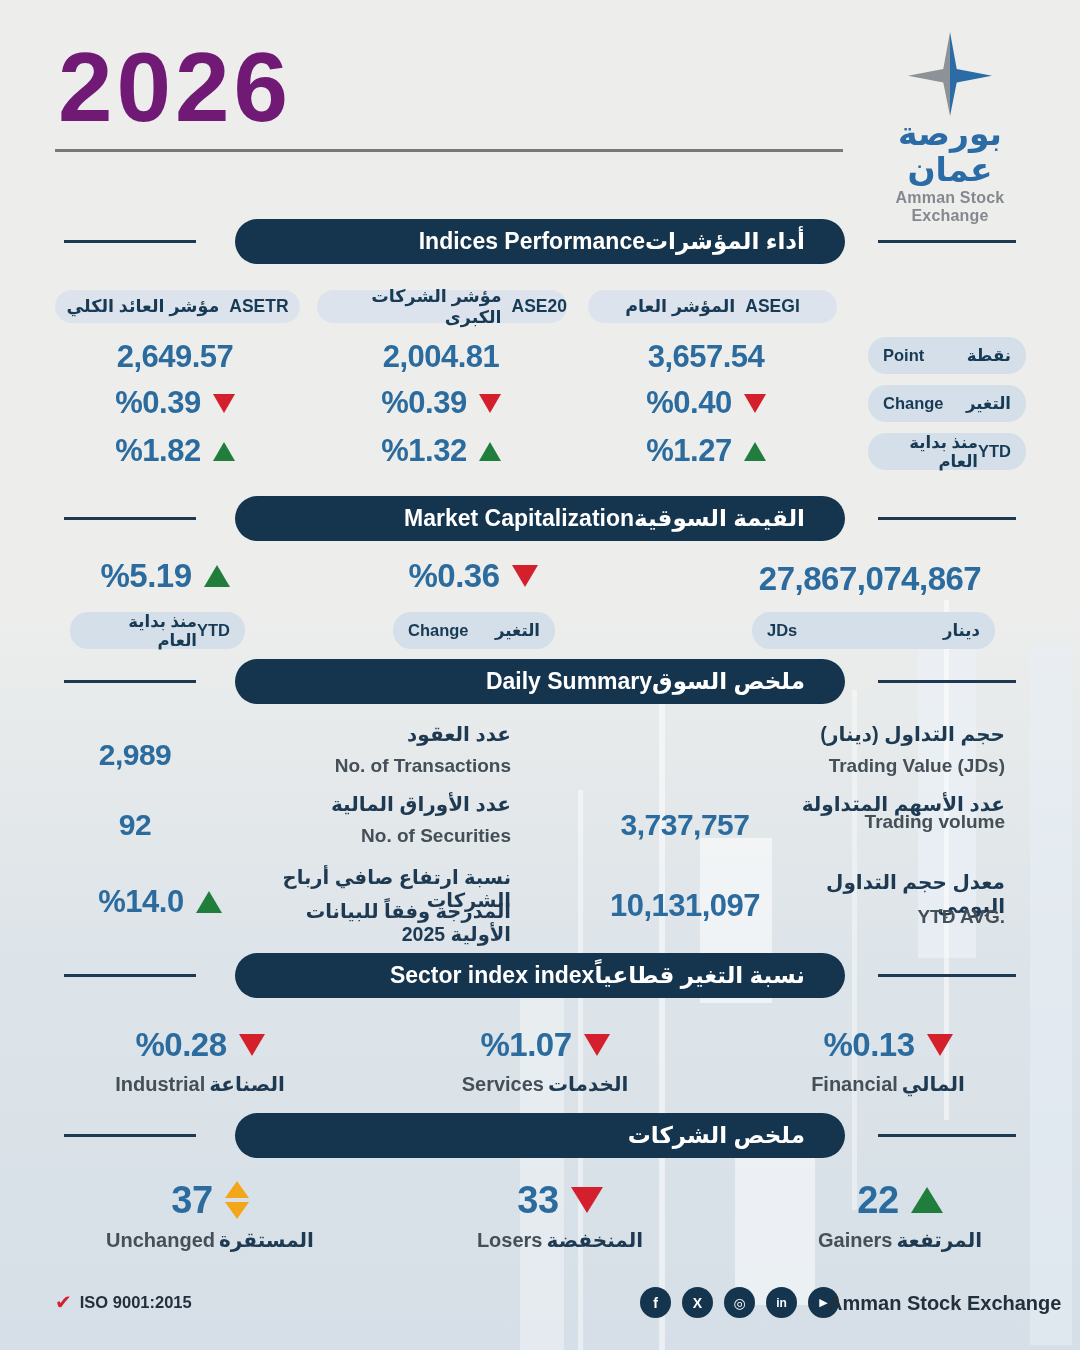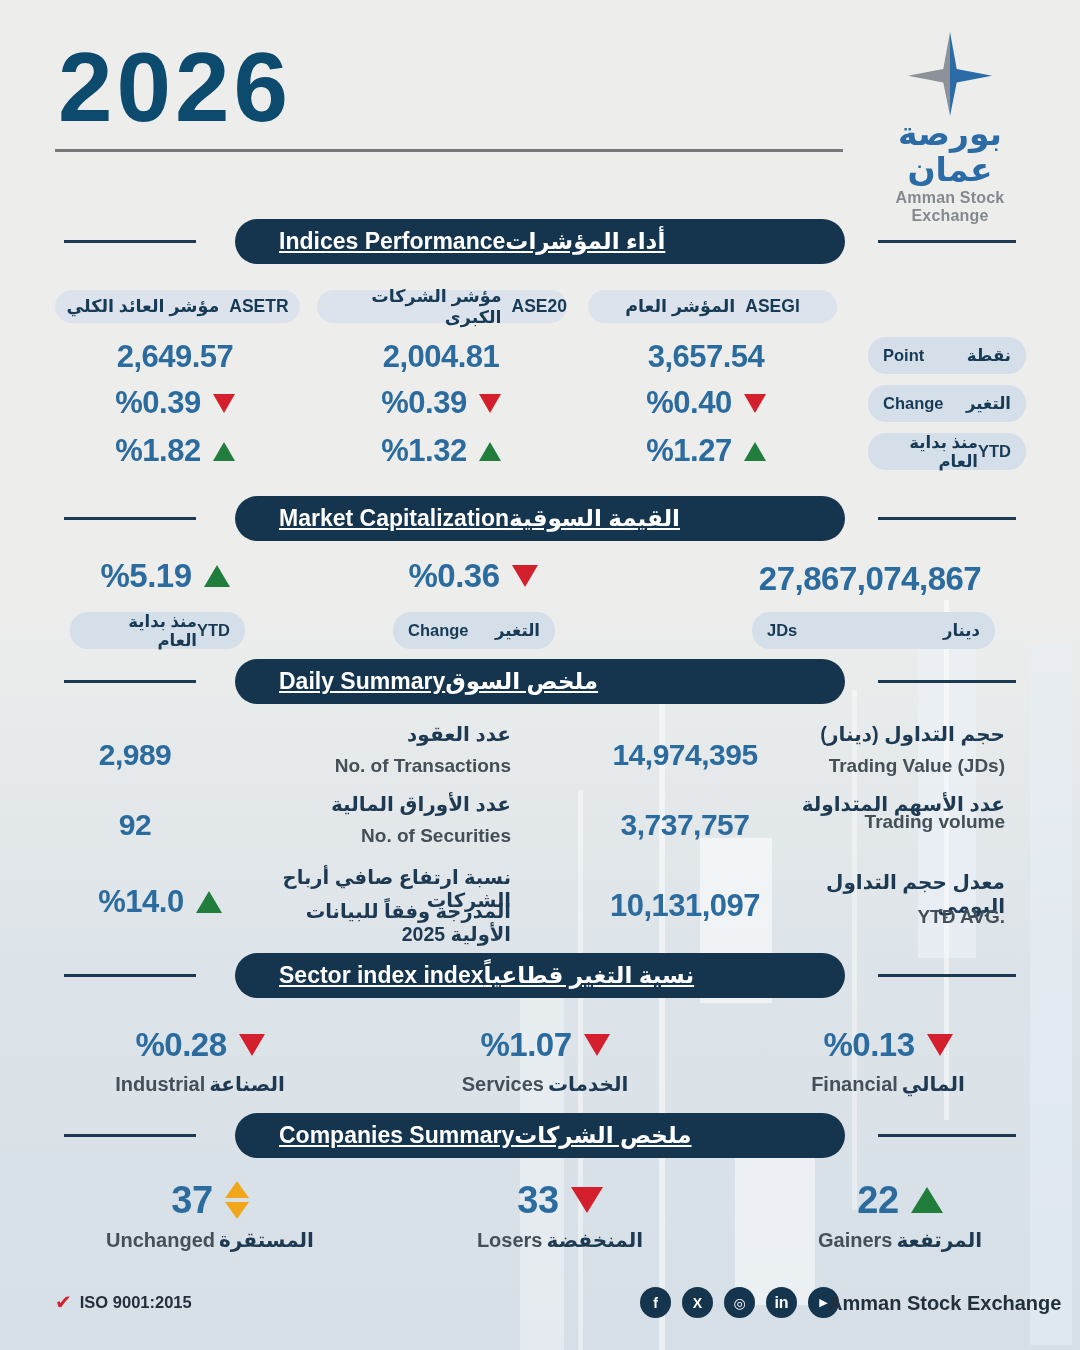--- a/index.html
+++ b/index.html
@@ -4,33 +4,33 @@
 <style>
   html,body{margin:0;padding:0;}
   .page{position:relative;width:1080px;height:1350px;background:#edeeec;overflow:hidden;
         font-family:"Liberation Sans","DejaVu Sans",sans-serif;color:#173a55;}
   .abs{position:absolute;}
   
   .tint{position:absolute;left:0;top:600px;width:1080px;height:750px;
         background:linear-gradient(180deg,rgba(203,217,231,0) 0%,rgba(199,214,229,.40) 45%,rgba(195,211,227,.55) 100%);}
   .wm{position:absolute;pointer-events:none;}
   
-  .year{font-size:98px;font-weight:800;line-height:1;color:#0c4a6e;letter-spacing:4px;}
+  .year{font-size:98px;font-weight:800;line-height:1;color:#701a75;letter-spacing:4px;}
   .rule{background:#76787a;height:3px;}
   .date-row{display:flex;align-items:baseline;gap:20px;}
   .m-en{font-size:23px;font-weight:700;color:#3f4e5a;letter-spacing:4px;}
   .day{font-size:25px;font-weight:800;color:#173a55;}
   .m-ar{font-size:23px;font-weight:700;color:#173a55;}
   .logo{width:176px;text-align:center;}
   .logo .ar{font-size:33px;font-weight:800;color:#2b6ba6;line-height:1.1;}
   .logo .en{font-size:16px;font-weight:800;color:#84898f;letter-spacing:.2px;}
   
   .sechead{left:235px;width:610px;height:45px;background:#15344d;border-radius:23px;
-           display:flex;align-items:center;justify-content:flex-start;box-sizing:border-box;
-           padding:0 40px 0 44px;color:#fff;text-decoration:underline;}
+           display:flex;align-items:center;justify-content:flex-end;box-sizing:border-box;
+           padding:0 40px 0 44px;color:#fff;}
   .sechead .en{font-size:23px;font-weight:700;}
   .sechead .ar{font-size:23px;font-weight:700;}
   .dash{height:3px;background:#1d3a52;}
   
   .pill{background:#dce3ec;border-radius:17px;display:flex;align-items:center;justify-content:center;
         gap:10px;font-size:17.5px;font-weight:800;color:#173a55;}
   .rowlab{background:#d5dfe9;border-radius:18px;display:flex;align-items:center;justify-content:space-between;
           box-sizing:border-box;padding:0 15px;font-size:16.5px;font-weight:700;color:#173a55;}
   
   .v{color:#2b6b9e;font-weight:800;letter-spacing:-.5px;}
@@ -182,21 +182,20 @@
   <div class="abs dash" style="left:64px;top:680px;width:132px"></div>
   <div class="abs dash" style="left:878px;top:680px;width:138px"></div>
   <div class="abs sechead" style="top:659px">
     <span class="en">Daily Summary</span>
     <span class="ar" dir="rtl">ملخص السوق</span>
   </div>
 
   <div class="abs v f30 ctr" style="left:55px;top:738px;width:160px">2,989</div>
   <div class="abs lab-ar rgt" dir="rtl" style="left:255px;top:722px;width:256px">عدد العقود</div>
   <div class="abs lab-en rgt" style="left:255px;top:755px;width:256px">No. of Transactions</div>
-  <div class="abs v f30 ctr" style="left:580px;top:738px;width:210px">14,974,395</div>
   <div class="abs lab-ar rgt" dir="rtl" style="left:770px;top:722px;width:235px">حجم التداول (دينار)</div>
   <div class="abs lab-en rgt" style="left:770px;top:755px;width:235px">Trading Value (JDs)</div>
 
   <div class="abs v f30 ctr" style="left:55px;top:808px;width:160px">92</div>
   <div class="abs lab-ar rgt" dir="rtl" style="left:255px;top:792px;width:256px">عدد الأوراق المالية</div>
   <div class="abs lab-en rgt" style="left:255px;top:825px;width:256px">No. of Securities</div>
   <div class="abs v f30 ctr" style="left:580px;top:808px;width:210px">3,737,757</div>
   <div class="abs lab-ar rgt" dir="rtl" style="left:770px;top:792px;width:235px">عدد الأسهم المتداولة</div>
   <div class="abs lab-en rgt" style="left:770px;top:811px;width:235px">Trading volume</div>
 
@@ -238,21 +237,20 @@
     <span class="tri sz-m tri-down"></span>
   </div>
   <div class="abs duo" style="left:758px;top:1072px;width:260px">
     <span class="lab-en" style="font-size:20px">Financial</span>
     <span class="lab-ar" dir="rtl">المالي</span>
   </div>
 
   <div class="abs dash" style="left:64px;top:1134px;width:132px"></div>
   <div class="abs dash" style="left:878px;top:1134px;width:138px"></div>
   <div class="abs sechead" style="top:1113px">
-    <span class="en">Companies Summary</span>
     <span class="ar" dir="rtl">ملخص الشركات</span>
   </div>
 
   <div class="abs vrow" style="left:80px;top:1176px;width:260px;height:48px">
     <span class="v f38">37</span>
     <span class="tri unch">
         <i class="u-up"></i>
         <i class="u-dn"></i>
       </span>
   </div>
@@ -278,18 +276,18 @@
   </div>
 
   <div class="abs iso" style="left:55px;top:1290px">
     <span class="chk">✔</span>
     <span>ISO 9001:2015</span>
   </div>
   <div class="abs socials" style="left:640px;top:1287px">
     <div class="soc">f</div>
     <div class="soc">X</div>
     <div class="soc">◎</div>
-    <div class="soc" style="font-size:16px">in</div>
+    <div class="soc" style="font-size:12px">in</div>
     <div class="soc" style="font-size:11px">▶</div>
   </div>
   <div class="abs brand" style="left:828px;top:1292px">Amman Stock Exchange</div>
 
 </div>
 
 </body></html>

